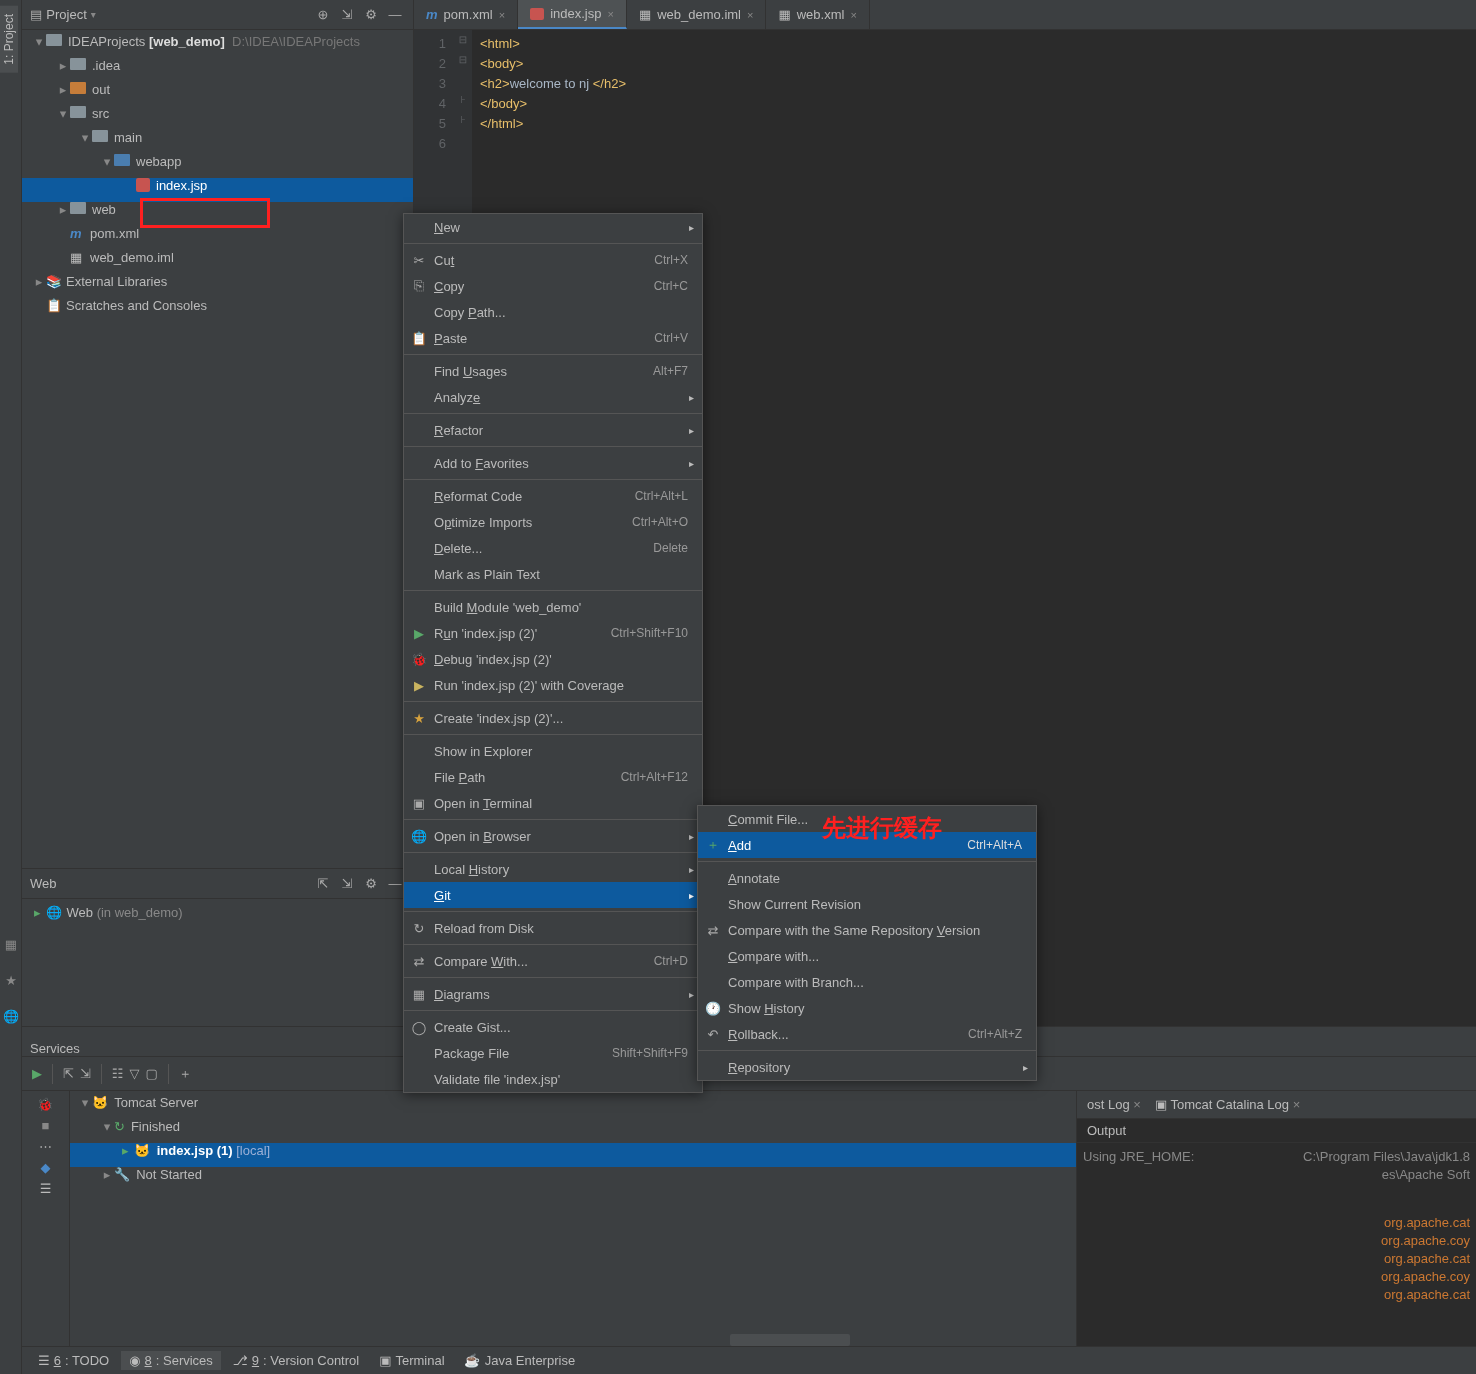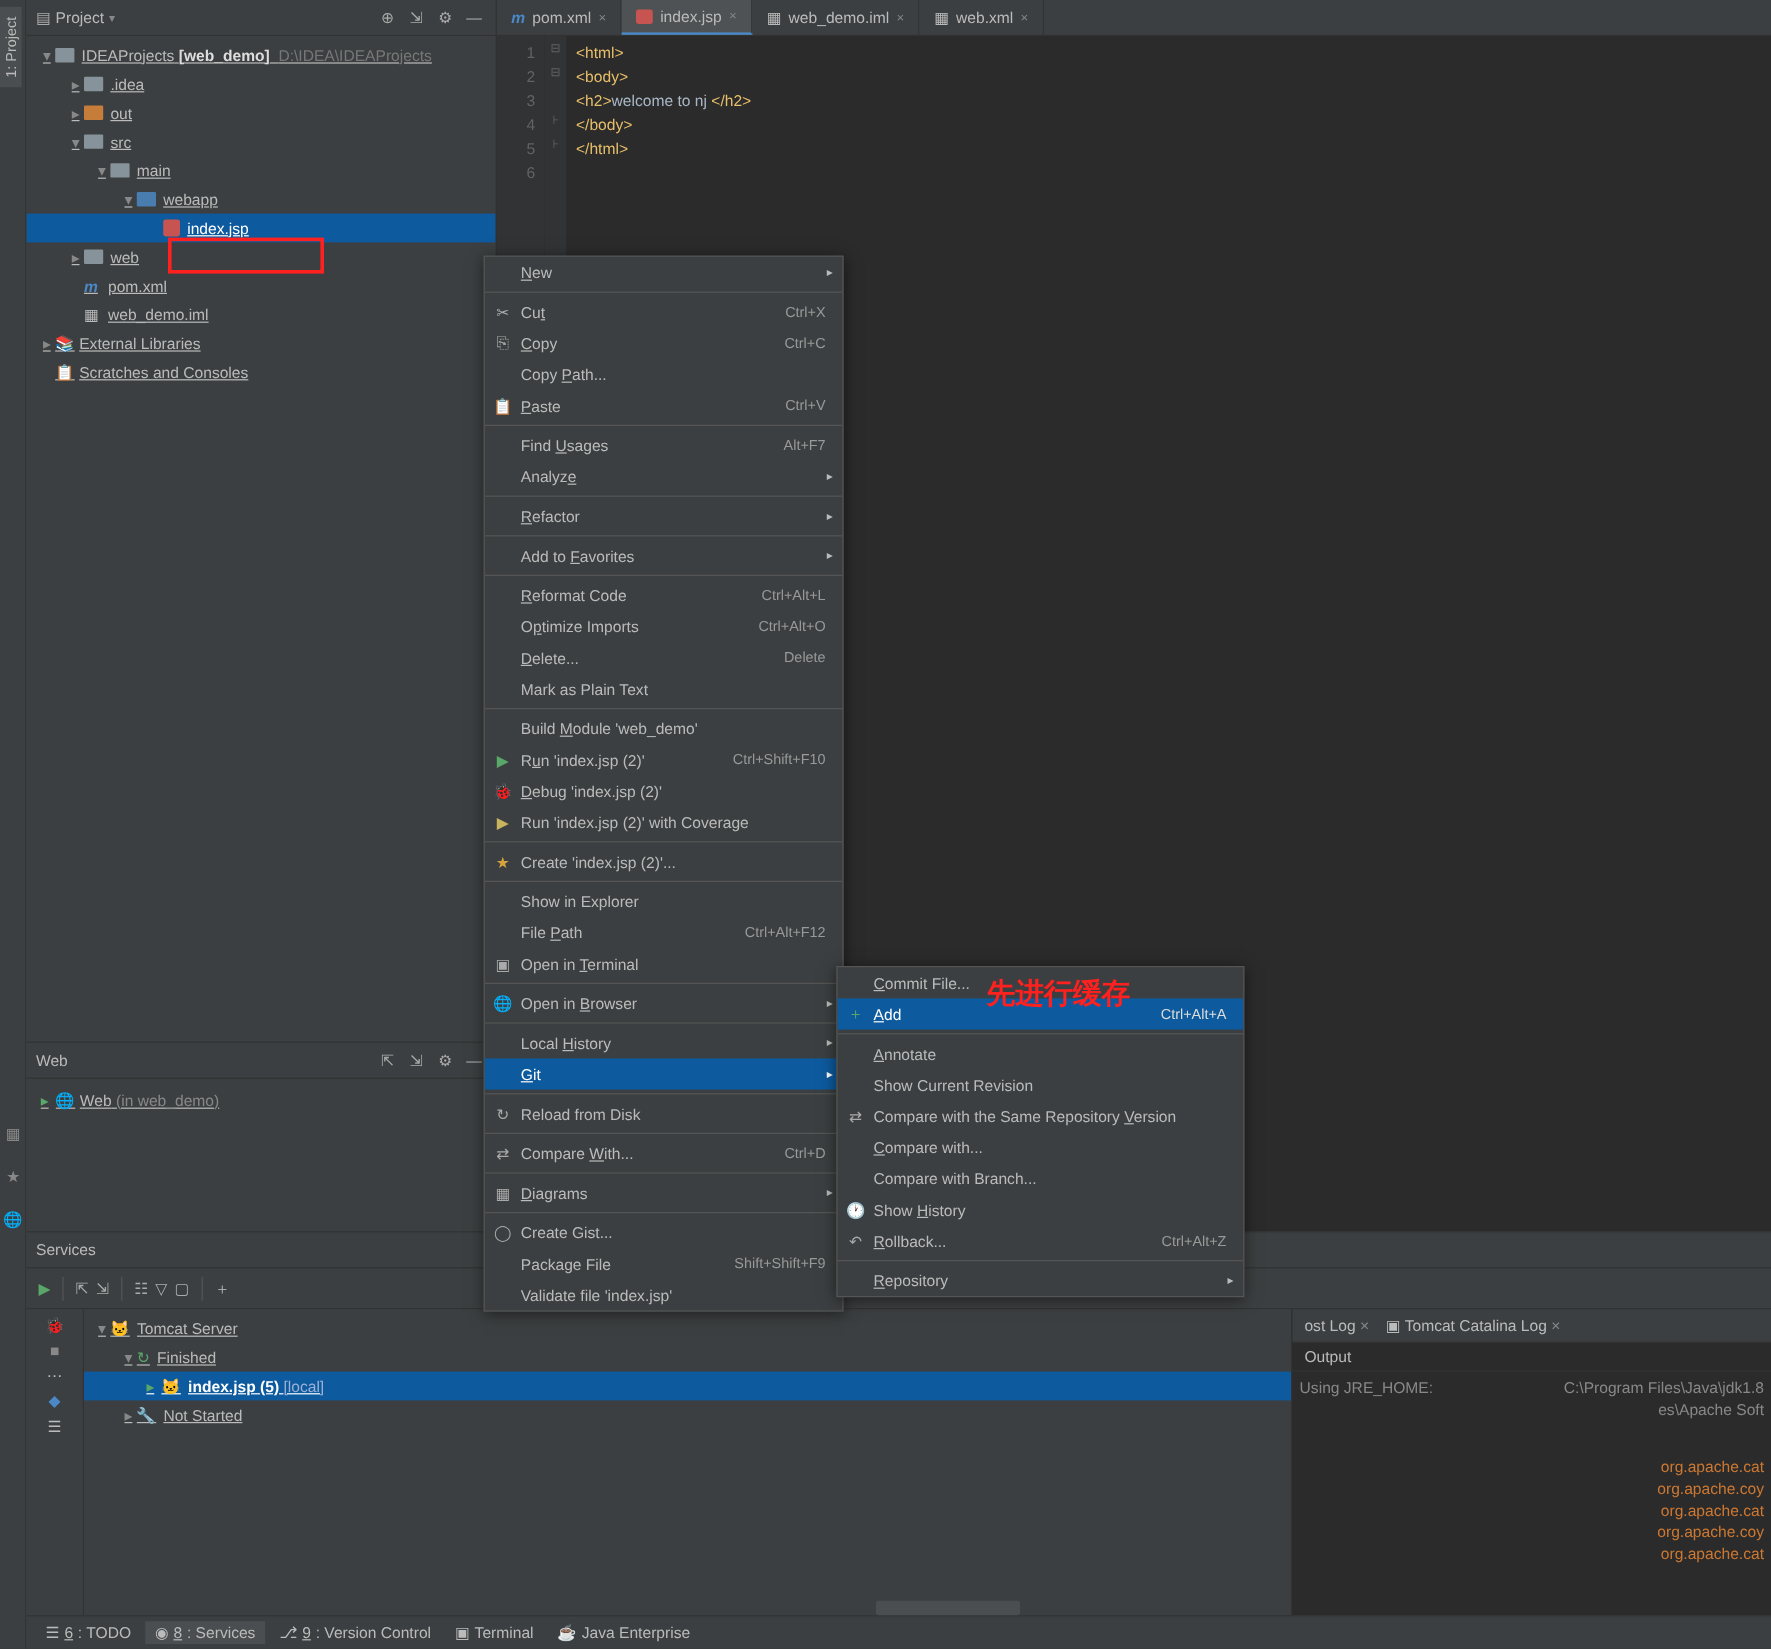--- a/index.html
+++ b/index.html
@@ -10,21 +10,21 @@
 .vtab-icons { position:absolute; left:0; bottom:340px; width:22px; }
 .vtab-icons div { height:36px; display:flex; align-items:center; justify-content:center; color:#888; }
 .main { position:absolute; left:22px; top:0; right:0; bottom:0; display:flex; flex-direction:column; }
 .top-row { display:flex; flex:1; min-height:0; }
 .project-panel { width:392px; background:#3c3f41; border-right:1px solid #323232; display:flex; flex-direction:column; }
 .panel-header { height:30px; display:flex; align-items:center; padding:0 8px; border-bottom:1px solid #323232; }
 .panel-header .title { display:flex; align-items:center; gap:4px; }
 .panel-header .spacer { flex:1; }
 .panel-header .icon-btn { width:20px; height:20px; display:flex; align-items:center; justify-content:center; color:#aaa; cursor:pointer; margin-left:4px; }
 .tree { flex:1; overflow:auto; padding-top:4px; }
-.tree-row { height:24px; display:flex; align-items:center; color:#bbb; cursor:pointer; white-space:nowrap;text-decoration:underline; }
+.tree-row { height:24px; display:flex; align-items:flex-start; color:#bbb; cursor:pointer; white-space:nowrap; }
 .tree-row.selected { background:#0d5a9e; color:#fff; }
 .red-box { position:absolute; border:3px solid #ff2020; pointer-events:none; }
 .chev { width:14px; display:inline-flex; justify-content:center; color:#888; }
 .chev.open::before { content:"▾"; }
 .chev.closed::before { content:"▸"; }
 .folder-icon { width:16px; height:12px; background:#87939a; border-radius:1px; margin-right:6px; display:inline-block; }
 .folder-icon.orange { background:#c67d3a; }
 .folder-icon.blue { background:#4a7daf; }
 .file-icon { width:14px; height:14px; margin-right:6px; display:inline-block; }
 .editor-panel { flex:1; background:#2b2b2b; display:flex; flex-direction:column; }
@@ -38,21 +38,21 @@
 .fold-gutter { width:18px; background:#313335; padding-top:4px; }
 .fold-gutter div { height:20px; color:#606366; text-align:center; font-size:10px; }
 .code { flex:1; padding:4px 8px; }
 .code-line { height:20px; line-height:20px; white-space:pre; }
 .tag { color:#e8bf6a; }
 .txt { color:#a9b7c6; }
 .web-panel { height:158px; border-top:1px solid #323232; background:#3c3f41; }
 .web-panel .panel-header { border-bottom:1px solid #323232; }
 .web-body { padding:6px 8px; }
 .services-panel { height:320px; border-top:1px solid #323232; background:#3c3f41; display:flex; flex-direction:column; }
-.svc-header { height:30px; padding:0 8px; display:flex; align-items:center; border-bottom:1px solid #323232; }
+.svc-header { height:30px; padding:0 8px; display:flex; align-items:flex-end; border-bottom:1px solid #323232; }
 .svc-toolbar { height:34px; display:flex; align-items:center; padding:0 4px; gap:6px; border-bottom:1px solid #323232; }
 .svc-toolbar .sep { width:1px; height:20px; background:#555; margin:0 4px; }
 .svc-body { flex:1; display:flex; }
 .svc-left { width:48px; background:#3c3f41; border-right:1px solid #323232; display:flex; flex-direction:column; align-items:center; padding-top:6px; gap:6px; }
 .svc-tree { flex:1; padding-top:4px; }
 .svc-output { width:400px; border-left:1px solid #323232; background:#2b2b2b; font-family:Consolas,monospace; font-size:12px; }
 .svc-output-tabs { height:28px; display:flex; align-items:center; gap:14px; padding:0 10px; border-bottom:1px solid #323232; background:#3c3f41; }
 .svc-output-tabs span { color:#bbb; cursor:pointer; }
 .svc-output-body { padding:6px; color:#888; }
 .out-line { height:18px; white-space:nowrap; overflow:hidden; }
@@ -251,21 +251,21 @@
         <div class="tree-row" style="padding-left:8px">
             <span class="chev open"></span>
             <span style="color:#d6a23e;margin-right:6px">🐱</span>
             <span>Tomcat Server</span>
           </div>
         <div class="tree-row" style="padding-left:30px">
             <span class="chev open"></span>
             <span style="color:#59a869;margin-right:6px">↻</span>
             <span>Finished</span>
           </div>
-        <div class="tree-row selected" style="padding-left:52px"><span style="color:#59a869;margin-right:6px">▸</span><span style="margin-right:6px">🐱</span><b style="color:#fff">index.jsp (5)</b>&nbsp;<span style="color:#9cb0d6">[local]</span></div>
+        <div class="tree-row selected" style="padding-left:52px"><span style="color:#59a869;margin-right:6px">▸</span><span style="margin-right:6px">🐱</span><b style="color:#fff">index.jsp (1)</b>&nbsp;<span style="color:#9cb0d6">[local]</span></div>
         <div class="tree-row" style="padding-left:30px">
             <span class="chev closed"></span>
             <span style="color:#888;margin-right:6px">🔧</span>
             <span>Not Started</span>
           </div>
       </div>
       <div class="svc-output">
         <div class="svc-output-tabs">
           <span><span>ost Log</span> <span style="color:#888">×</span></span>
           <span>▣ <span>Tomcat Catalina Log</span> <span style="color:#888">×</span></span>

